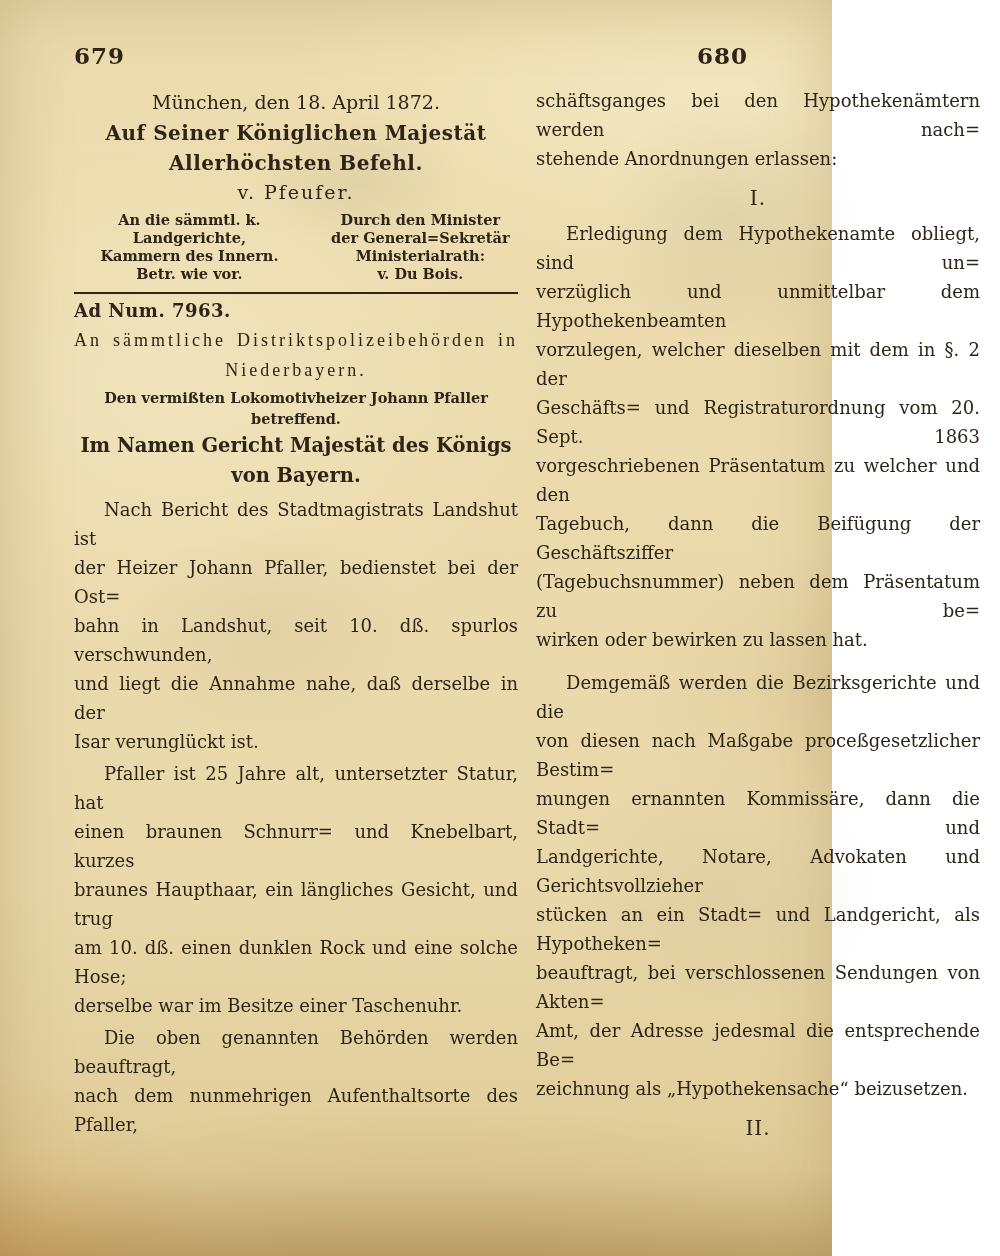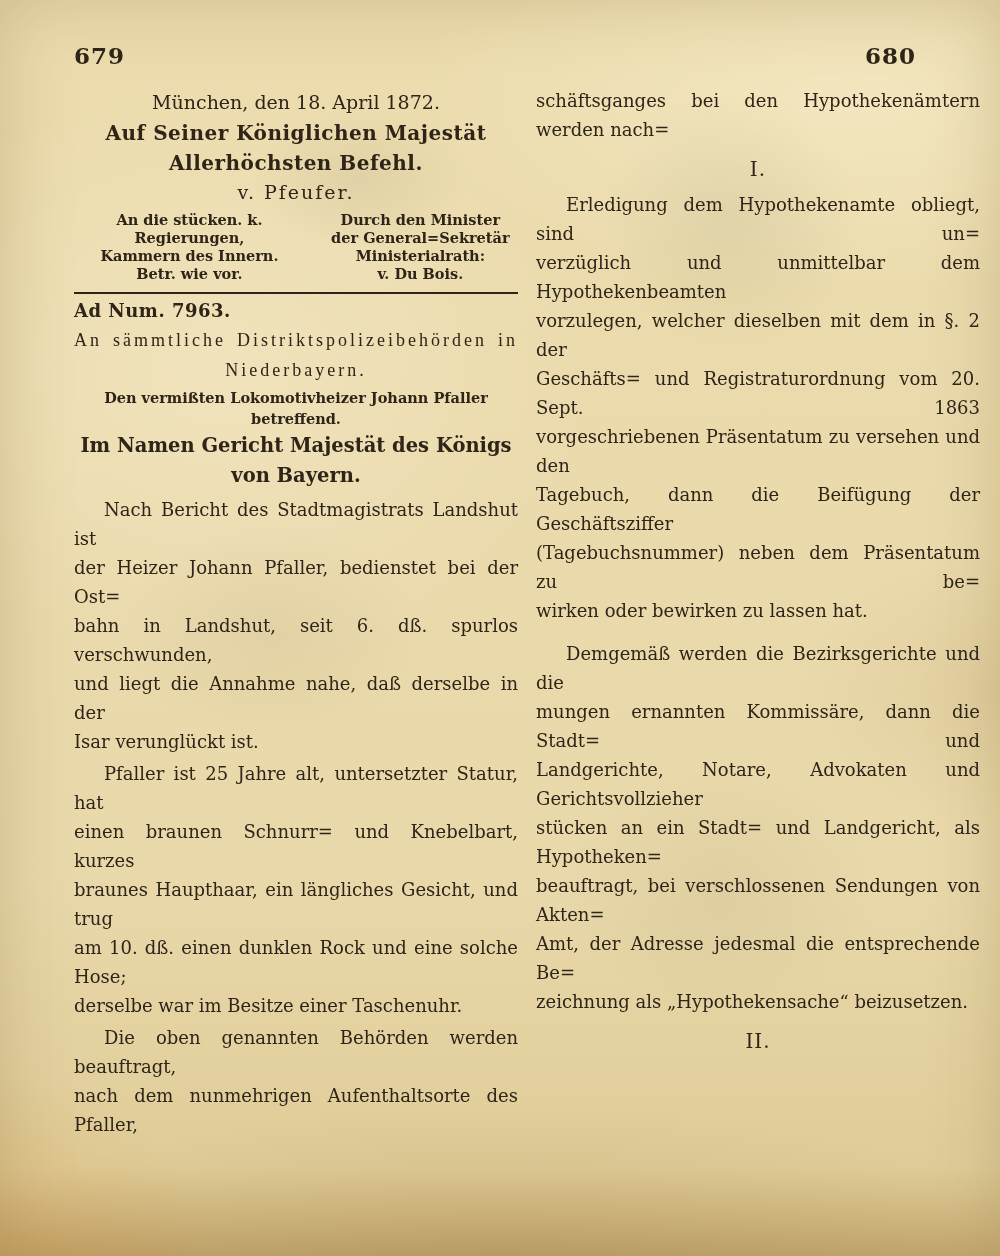--- a/index.html
+++ b/index.html
@@ -1,21 +1,21 @@
 <!DOCTYPE html>
 <html><head>
 <meta charset="utf-8">
 <style>
   html, body { margin: 0; padding: 0; }
   body {
     width: 1000px; height: 1256px; overflow: hidden;
     font-family: "DejaVu Serif", "Liberation Serif", serif;
   }
   .page {
-    position: relative; width: 1000px; height: 1256px;
+    position: relative; width: 832px; height: 1256px;
     color: #2e2418;
     background-color: #e7d7aa;
     background-image:
       radial-gradient(ellipse 620px 280px at 85% 8%, rgba(255,246,216,0.40), transparent 70%),
       radial-gradient(ellipse 520px 420px at 22% 30%, rgba(255,248,226,0.28), transparent 72%),
       radial-gradient(ellipse 760px 220px at 50% 101%, rgba(148,108,52,0.20), transparent 75%),
       radial-gradient(ellipse 340px 300px at -2% 102%, rgba(205,130,48,0.26), transparent 70%),
       radial-gradient(ellipse 300px 200px at 101% 55%, rgba(160,120,60,0.12), transparent 70%),
       linear-gradient(180deg, #ecdcae 0%, #e9d8aa 70%, #dfcc98 93%, #ccb179 100%);
     box-shadow: inset 0 0 70px rgba(120, 90, 40, 0.25);
@@ -87,21 +87,21 @@
 
 
       <div class="dateline center">München, den 18. April 1872.</div>
 
       <div class="heading-royal center bold">Auf Seiner Königlichen Majestät Allerhöchsten Befehl.</div>
 
       <div class="sig-line center ls2">v. Pfeufer.</div>
 
       <div class="addr-block">
         <div class="addr-left">
-            <span class="tline">An die stücken. k. Regierungen,</span>
+            <span class="tline">An die sämmtl. k. Landgerichte,</span>
             <span class="tline">Kammern des Innern.</span>
             <span class="tline">Betr. wie vor.</span>
           </div>
         <div class="addr-right">
             <span class="tline">Durch den Minister</span>
             <span class="tline">der General=Sekretär</span>
             <span class="tline">Ministerialrath:</span>
             <span class="tline">v. Du Bois.</span>
           </div>
       </div>
@@ -115,21 +115,21 @@
           <span class="tline">Niederbayern.</span>
         </div>
 
       <div class="subject">Den vermißten Lokomotivheizer Johann Pfaller betreffend.</div>
 
       <div class="proclamation bold">Im Namen Gericht Majestät des Königs von Bayern.</div>
 
       <div class="para indent">
           <span class="tline">Nach Bericht des Stadtmagistrats Landshut ist</span>
           <span class="tline">der Heizer Johann Pfaller, bedienstet bei der Ost=</span>
-          <span class="tline">bahn in Landshut, seit 6. dß. spurlos verschwunden,</span>
+          <span class="tline">bahn in Landshut, seit 10. dß. spurlos verschwunden,</span>
           <span class="tline">und liegt die Annahme nahe, daß derselbe in der</span>
           <span class="tline">Isar verunglückt ist.</span>
         </div>
 
       <div class="para indent">
           <span class="tline">Pfaller ist 25 Jahre alt, untersetzter Statur, hat</span>
           <span class="tline">einen braunen Schnurr= und Knebelbart, kurzes</span>
           <span class="tline">braunes Haupthaar, ein längliches Gesicht, und trug</span>
           <span class="tline">am 10. dß. einen dunklen Rock und eine solche Hose;</span>
           <span class="tline">derselbe war im Besitze einer Taschenuhr.</span>
@@ -139,37 +139,39 @@
           <span class="tline">Die oben genannten Behörden werden beauftragt,</span>
           <span class="tline">nach dem nunmehrigen Aufenthaltsorte des Pfaller,</span>
         </div>
 
     </div>
 
     <div class="col">
 
       <div class="para">
           <span class="tline">schäftsganges bei den Hypothekenämtern werden nach=</span>
+          <span class="tline">stehende Anordnungen erlassen:</span>
         </div>
 
       <div class="numeral">I.</div>
 
       <div class="para indent">
           <span class="tline">Erledigung dem Hypothekenamte obliegt, sind un=</span>
           <span class="tline">verzüglich und unmittelbar dem Hypothekenbeamten</span>
           <span class="tline">vorzulegen, welcher dieselben mit dem in §. 2 der</span>
           <span class="tline">Geschäfts= und Registraturordnung vom 20. Sept. 1863</span>
-          <span class="tline">vorgeschriebenen Präsentatum zu versehen und den</span>
+          <span class="tline">vorgeschriebenen Präsentatum zu welcher und den</span>
           <span class="tline">Tagebuch, dann die Beifügung der Geschäftsziffer</span>
           <span class="tline">(Tagebuchsnummer) neben dem Präsentatum zu be=</span>
           <span class="tline">wirken oder bewirken zu lassen hat.</span>
         </div>
 
       <div class="para indent gap-top">
           <span class="tline">Demgemäß werden die Bezirksgerichte und die</span>
+          <span class="tline">von diesen nach Maßgabe proceßgesetzlicher Bestim=</span>
           <span class="tline">mungen ernannten Kommissäre, dann die Stadt= und</span>
           <span class="tline">Landgerichte, Notare, Advokaten und Gerichtsvollzieher</span>
           <span class="tline">stücken an ein Stadt= und Landgericht, als Hypotheken=</span>
           <span class="tline">beauftragt, bei verschlossenen Sendungen von Akten=</span>
           <span class="tline">Amt, der Adresse jedesmal die entsprechende Be=</span>
           <span class="tline">zeichnung als „Hypothekensache“ beizusetzen.</span>
         </div>
 
       <div class="numeral">II.</div>
 

